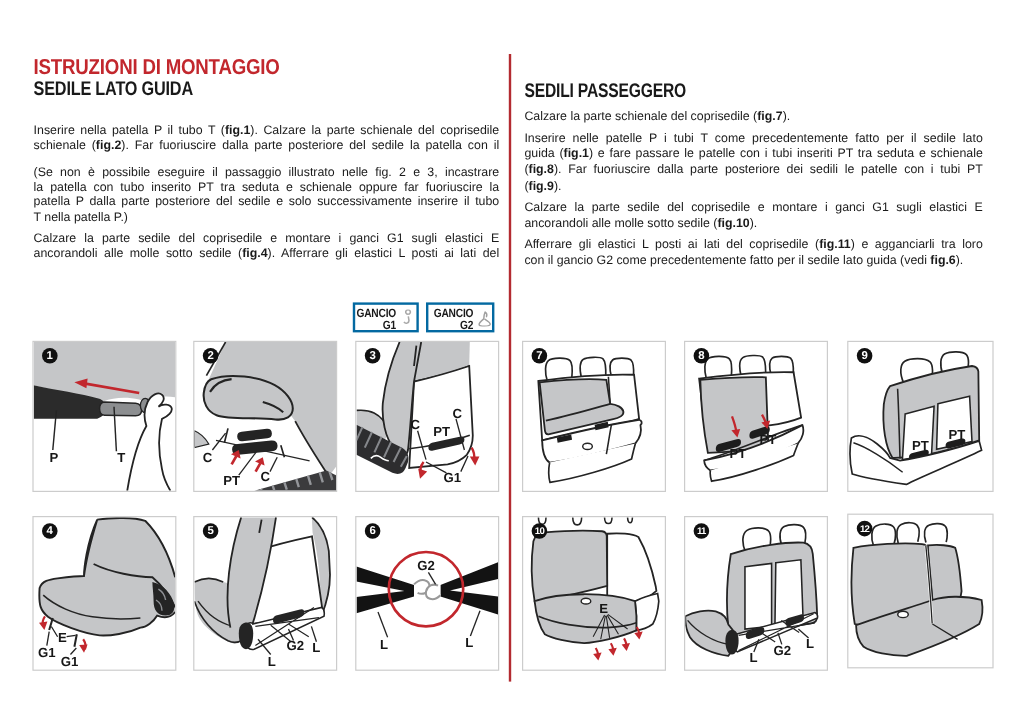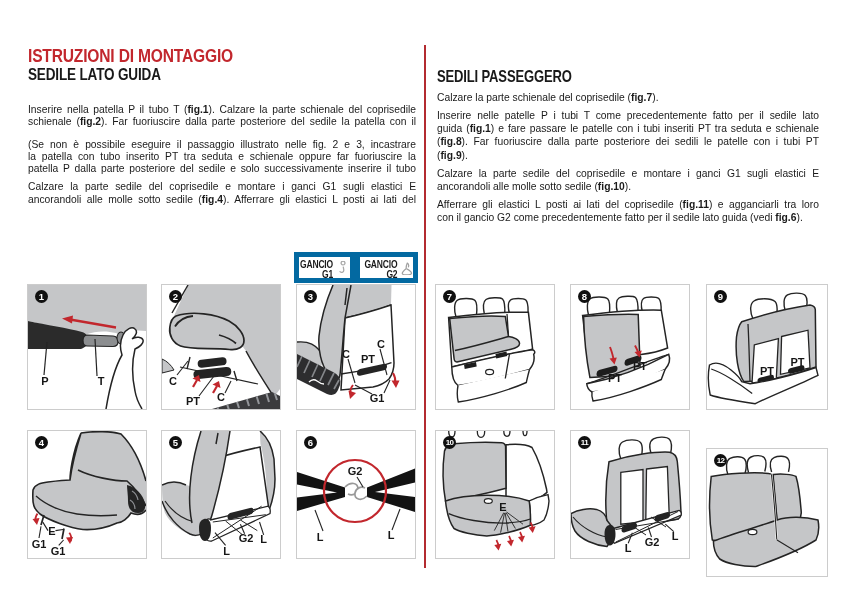--- a/index.html
+++ b/index.html
@@ -7,38 +7,39 @@
 .redtitle{position:absolute;left:28px;top:45.5px;font-size:18px;font-weight:bold;color:#c2272d;letter-spacing:-0.2px;transform:scaleX(0.865);transform-origin:left top;white-space:nowrap}
 .h2{position:absolute;font-size:16.5px;font-weight:bold;color:#191919;letter-spacing:-0.2px;transform-origin:left top;white-space:nowrap}
 .body{position:absolute;font-size:10.3px;color:#1a1a1a}
 .body .p{margin:0 0 9.7px 0}
 .body .p2{margin-bottom:5.5px}
 .bodyR .p{margin:0 0 4.6px 0}
 .jl{text-align:justify;text-align-last:justify;line-height:12.43px}
 .bodyR .jl{line-height:13.3px}
 .jl.last{text-align-last:auto}
 .redline{position:absolute;left:423.5px;top:45px;width:2px;height:523px;background:#b32b30}
-.gbox{position:absolute;border:5px solid #0369a1;background:#fff}
+.gbox{position:absolute;border:2px solid #0369a1;background:#fff}
 .gbox .gt{position:absolute;left:0;top:3px;font-size:10px;font-weight:bold;color:#1a1a1a;line-height:9.5px;text-align:right;width:40px;letter-spacing:-0.2px;transform:scaleX(0.85);transform-origin:left top}
 .fig{position:absolute;border:1px solid #ccc;background:#fff;overflow:hidden}
 .fig svg{display:block;position:absolute;left:0;top:0}
 b{font-weight:bold}
 </style></head>
 <body>
 <div class="redtitle">ISTRUZIONI DI MONTAGGIO</div>
 <div class="h2" style="left:28px;top:65px;transform:scaleX(0.82)">SEDILE LATO GUIDA</div>
 <div class="body" style="left:28px;top:104px;width:388px">
 <div class="p">
 <div class="jl">Inserire nella patella P il tubo T (<b>fig.1</b>). Calzare la parte schienale del coprisedile</div>
 <div class="jl">schienale (<b>fig.2</b>). Far fuoriuscire dalla parte posteriore del sedile la patella con il</div>
 </div>
 <div class="p p2">
 <div class="jl">(Se non è possibile eseguire il passaggio illustrato nelle fig. 2 e 3, incastrare</div>
 <div class="jl">la patella con tubo inserito PT tra seduta e schienale oppure far fuoriuscire la</div>
 <div class="jl">patella P dalla parte posteriore del sedile e solo successivamente inserire il tubo</div>
+<div class="jl last">T nella patella P.)</div>
 </div>
 <div class="p">
 <div class="jl">Calzare la parte sedile del coprisedile e montare i ganci G1 sugli elastici E</div>
 <div class="jl">ancorandoli alle molle sotto sedile (<b>fig.4</b>). Afferrare gli elastici L posti ai lati del</div>
 </div>
 </div>
 <div class="h2" style="left:437px;top:67px;transform:scaleX(0.79)">SEDILI PASSEGGERO</div>
 <div class="body bodyR" style="left:437px;top:91px;width:382px">
 <div class="p">
 <div class="jl last">Calzare la parte schienale del coprisedile (<b>fig.7</b>).</div>
@@ -349,21 +350,21 @@
  <path d="M57.2,112.3 L61.4,101.7" stroke="#242424" stroke-width="1.1" fill="none"></path>
  <path d="M80.5,106 L77.3,96.4" stroke="#242424" stroke-width="1.1" fill="none"></path>
  <path d="M102.8,100.6 L94.3,93.2" stroke="#242424" stroke-width="1.1" fill="none"></path>
  <text x="57" y="121">L</text>
  <text x="81" y="114.5">G2</text>
  <text x="104" y="109">L</text>
 </svg>
 <div class="badge b2">11</div>
 </div>
 
-<div class="fig" style="left:706px;top:448px;width:120px;height:127px">
+<div class="fig" style="left:706px;top:428px;width:120px;height:127px">
 <svg width="120" height="127" viewBox="0 0 120 127">
  <g fill="#fff" stroke="#242424" stroke-width="1.4">
   <path d="M21,26 C18.5,19 19,11.5 23,9.3 C27,7.1 35,7 37.5,10 C40,12.7 39.5,20 38,24.4"></path>
   <path d="M41.5,23.5 C39.5,16.5 40,10 44,8 C48,6 55,6 57.3,8.8 C59.6,11.5 59,18 57.8,22.5"></path>
   <path d="M64.6,23 C62.6,16.5 63,10.5 67,8.7 C71,6.7 78.5,6.7 80.8,9.5 C83,12 82.6,18.5 81.5,22.8"></path>
  </g>
  <path d="M66.3,25.5 C75,24.5 85,25.5 89,27.5 C92,37 93.5,53 94.3,63.6 L93.2,70 C85,72.5 75,73 70,70.5 L66.3,29 Z" fill="#c5c6c8" stroke="#242424" stroke-width="1.5"></path>
  <path d="M4.2,27.5 C20,24.5 45,23 61.4,24.4 C64,24.6 65.8,26.2 66,28.7 L69.8,70.5 L69,89.5 C45,93.5 19,94.5 5.3,91 C1.8,70 2.2,45 4.2,27.5 Z" fill="#c5c6c8" stroke="#242424" stroke-width="1.5"></path>
  <path d="M6.4,92 C28,84 55,76.5 70,71 C80,67.8 96,67 111,71 C112.3,78 111.5,86 109,91 C90,103 60,113.5 48.7,117.6 C35,117.8 19.5,114.5 12.7,110 C8.2,105 6.4,98 6.4,92 Z" fill="#c5c6c8" stroke="#242424" stroke-width="1.5"></path>
  <path d="M64.5,25.5 C66.5,45 68.5,70 69.8,90.5" fill="none" stroke="#fff" stroke-width="2.2"></path>

